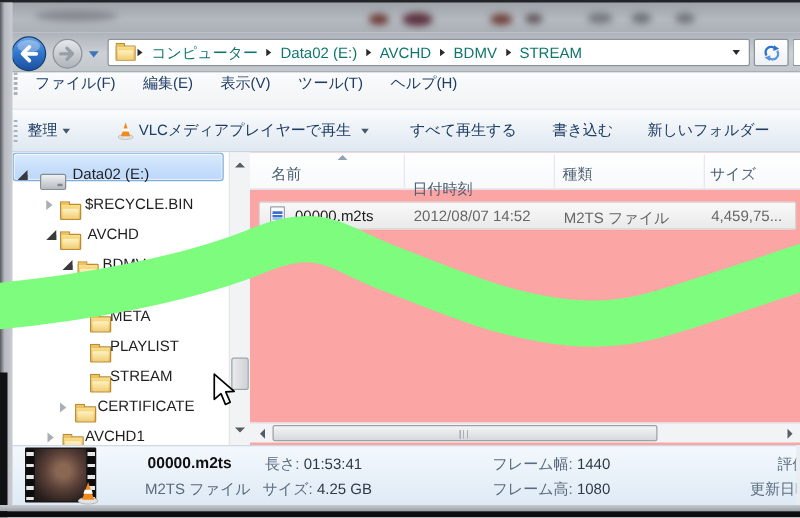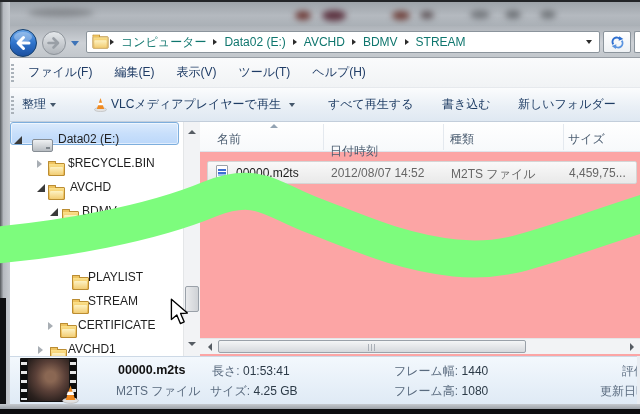--- a/index.html
+++ b/index.html
@@ -22,21 +22,21 @@
     border:1px solid #8b949c;border-radius:2px;display:flex;align-items:center;box-sizing:border-box;}
   .crumb-item{padding:0 6px;color:#0f766e;white-space:nowrap;cursor:default;}
   .crumb-sep{width:0;height:0;border-top:3.5px solid transparent;border-bottom:3.5px solid transparent;
     border-left:4px solid #2b2b2b;margin:0 1px;}
   .refreshbox{position:absolute;left:603px;top:5px;width:28px;height:22px;background:linear-gradient(#fff,#eef1f4);
     border:1px solid #8b949c;border-radius:2px;display:flex;align-items:center;justify-content:center;box-sizing:border-box;}
   .searchsliver{position:absolute;left:634px;top:5px;width:6px;height:22px;background:#fff;
     border:1px solid #8b949c;border-right:none;border-radius:2px 0 0 2px;box-sizing:border-box;}
 
   .menubar{left:0;top:58px;width:640px;height:30px;background:linear-gradient(180deg,#fafbfc,#f1f3f5);
-    display:flex;align-items:center;border-bottom:1px solid #e6e9ed;box-sizing:border-box;}
+    display:flex;align-items:flex-start;border-bottom:1px solid #e6e9ed;box-sizing:border-box;}
   .menu-item{color:#1f3c66;padding:0 11px;white-space:nowrap;}
   .grip{width:3px;height:18px;margin-left:11px;
     background:repeating-linear-gradient(180deg,#aab2ba 0 2px,transparent 2px 4px);}
 
   .toolbar{left:0;top:88px;width:640px;height:34px;
     background:linear-gradient(180deg,#fbfcfd,#eaf0f6 55%,#dfe8f2);
     border-bottom:1px solid #c3cedb;box-sizing:border-box;}
   .tool-item{position:absolute;top:0;height:33px;display:flex;align-items:center;gap:4px;
     color:#1e3c64;white-space:nowrap;}
   .dd{width:0;height:0;border-left:3.5px solid transparent;border-right:3.5px solid transparent;
@@ -237,20 +237,24 @@
   <div class="tree-row" style="top:54px;">
     <div class="exp-open" style="left:27px;top:8px;"></div>
     <div class="folder" style="left:38px;top:6px;"></div>
     <span class="lbl" style="left:60px;">AVCHD</span>
   </div>
   <div class="tree-row" style="top:78px;">
     <div class="exp-open" style="left:40px;top:8px;"></div>
     <div class="folder" style="left:52px;top:6px;"></div>
     <span class="lbl" style="left:72px;">BDMV</span>
   </div>
+  <div class="tree-row" style="top:120px;">
+    <div class="folder" style="left:62px;top:6px;"></div>
+    <span class="lbl" style="left:78px;">META</span>
+  </div>
   <div class="tree-row" style="top:144px;">
     <div class="folder" style="left:62px;top:6px;"></div>
     <span class="lbl" style="left:78px;">PLAYLIST</span>
   </div>
   <div class="tree-row" style="top:168px;">
     <div class="folder" style="left:62px;top:6px;"></div>
     <span class="lbl" style="left:78px;">STREAM</span>
   </div>
   <div class="tree-row" style="top:192px;">
     <div class="exp-closed" style="left:38px;top:8px;"></div>

